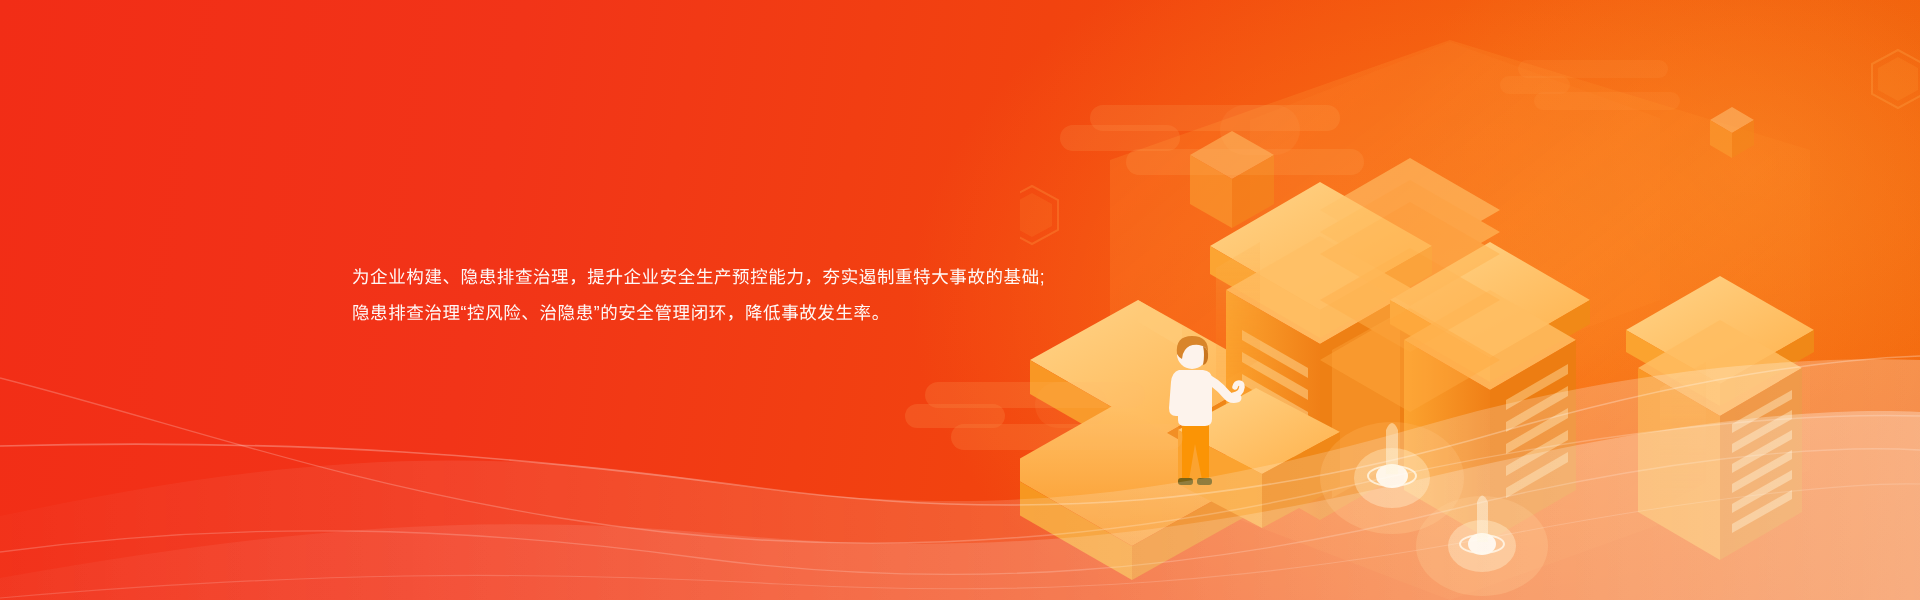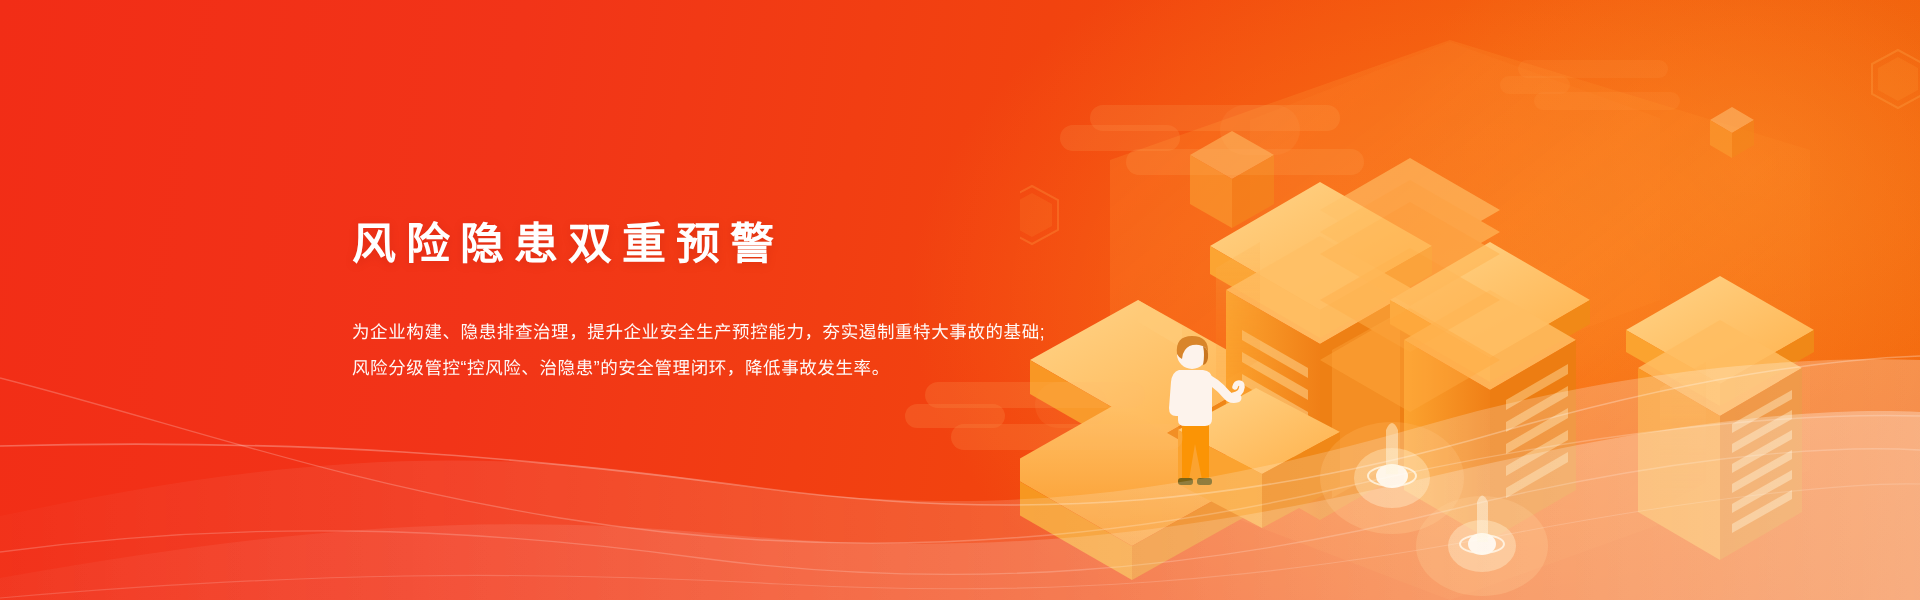--- a/index.html
+++ b/index.html
@@ -253,24 +253,23 @@
       <i></i>
       <i></i>
     </div>
   <div class="cloud c3">
       <i></i>
       <i></i>
       <i></i>
     </div>
 
   <div class="copy">
-    <h1 class="title">风险隐患双重预警</h1>
     <div class="sub">
       <p>为企业构建、隐患排查治理，提升企业安全生产预控能力，夯实遏制重特大事故的基础;</p>
-      <p>风险分级管控“控风险、治隐患”的安全管理闭环，降低事故发生率。</p>
+      <p>隐患排查治理“控风险、治隐患”的安全管理闭环，降低事故发生率。</p>
     </div>
   </div>
 
   <svg class="waves" viewBox="0 0 1920 280" preserveAspectRatio="none">
     <defs>
       <linearGradient id="wf1" x1="0" y1="0" x2="1" y2="0">
         <stop offset="0" stop-color="#ffffff" stop-opacity=".02"></stop>
         <stop offset="45%" stop-color="#ffffff" stop-opacity=".13"></stop>
         <stop offset="100%" stop-color="#ffffff" stop-opacity=".26"></stop>
       </linearGradient>

